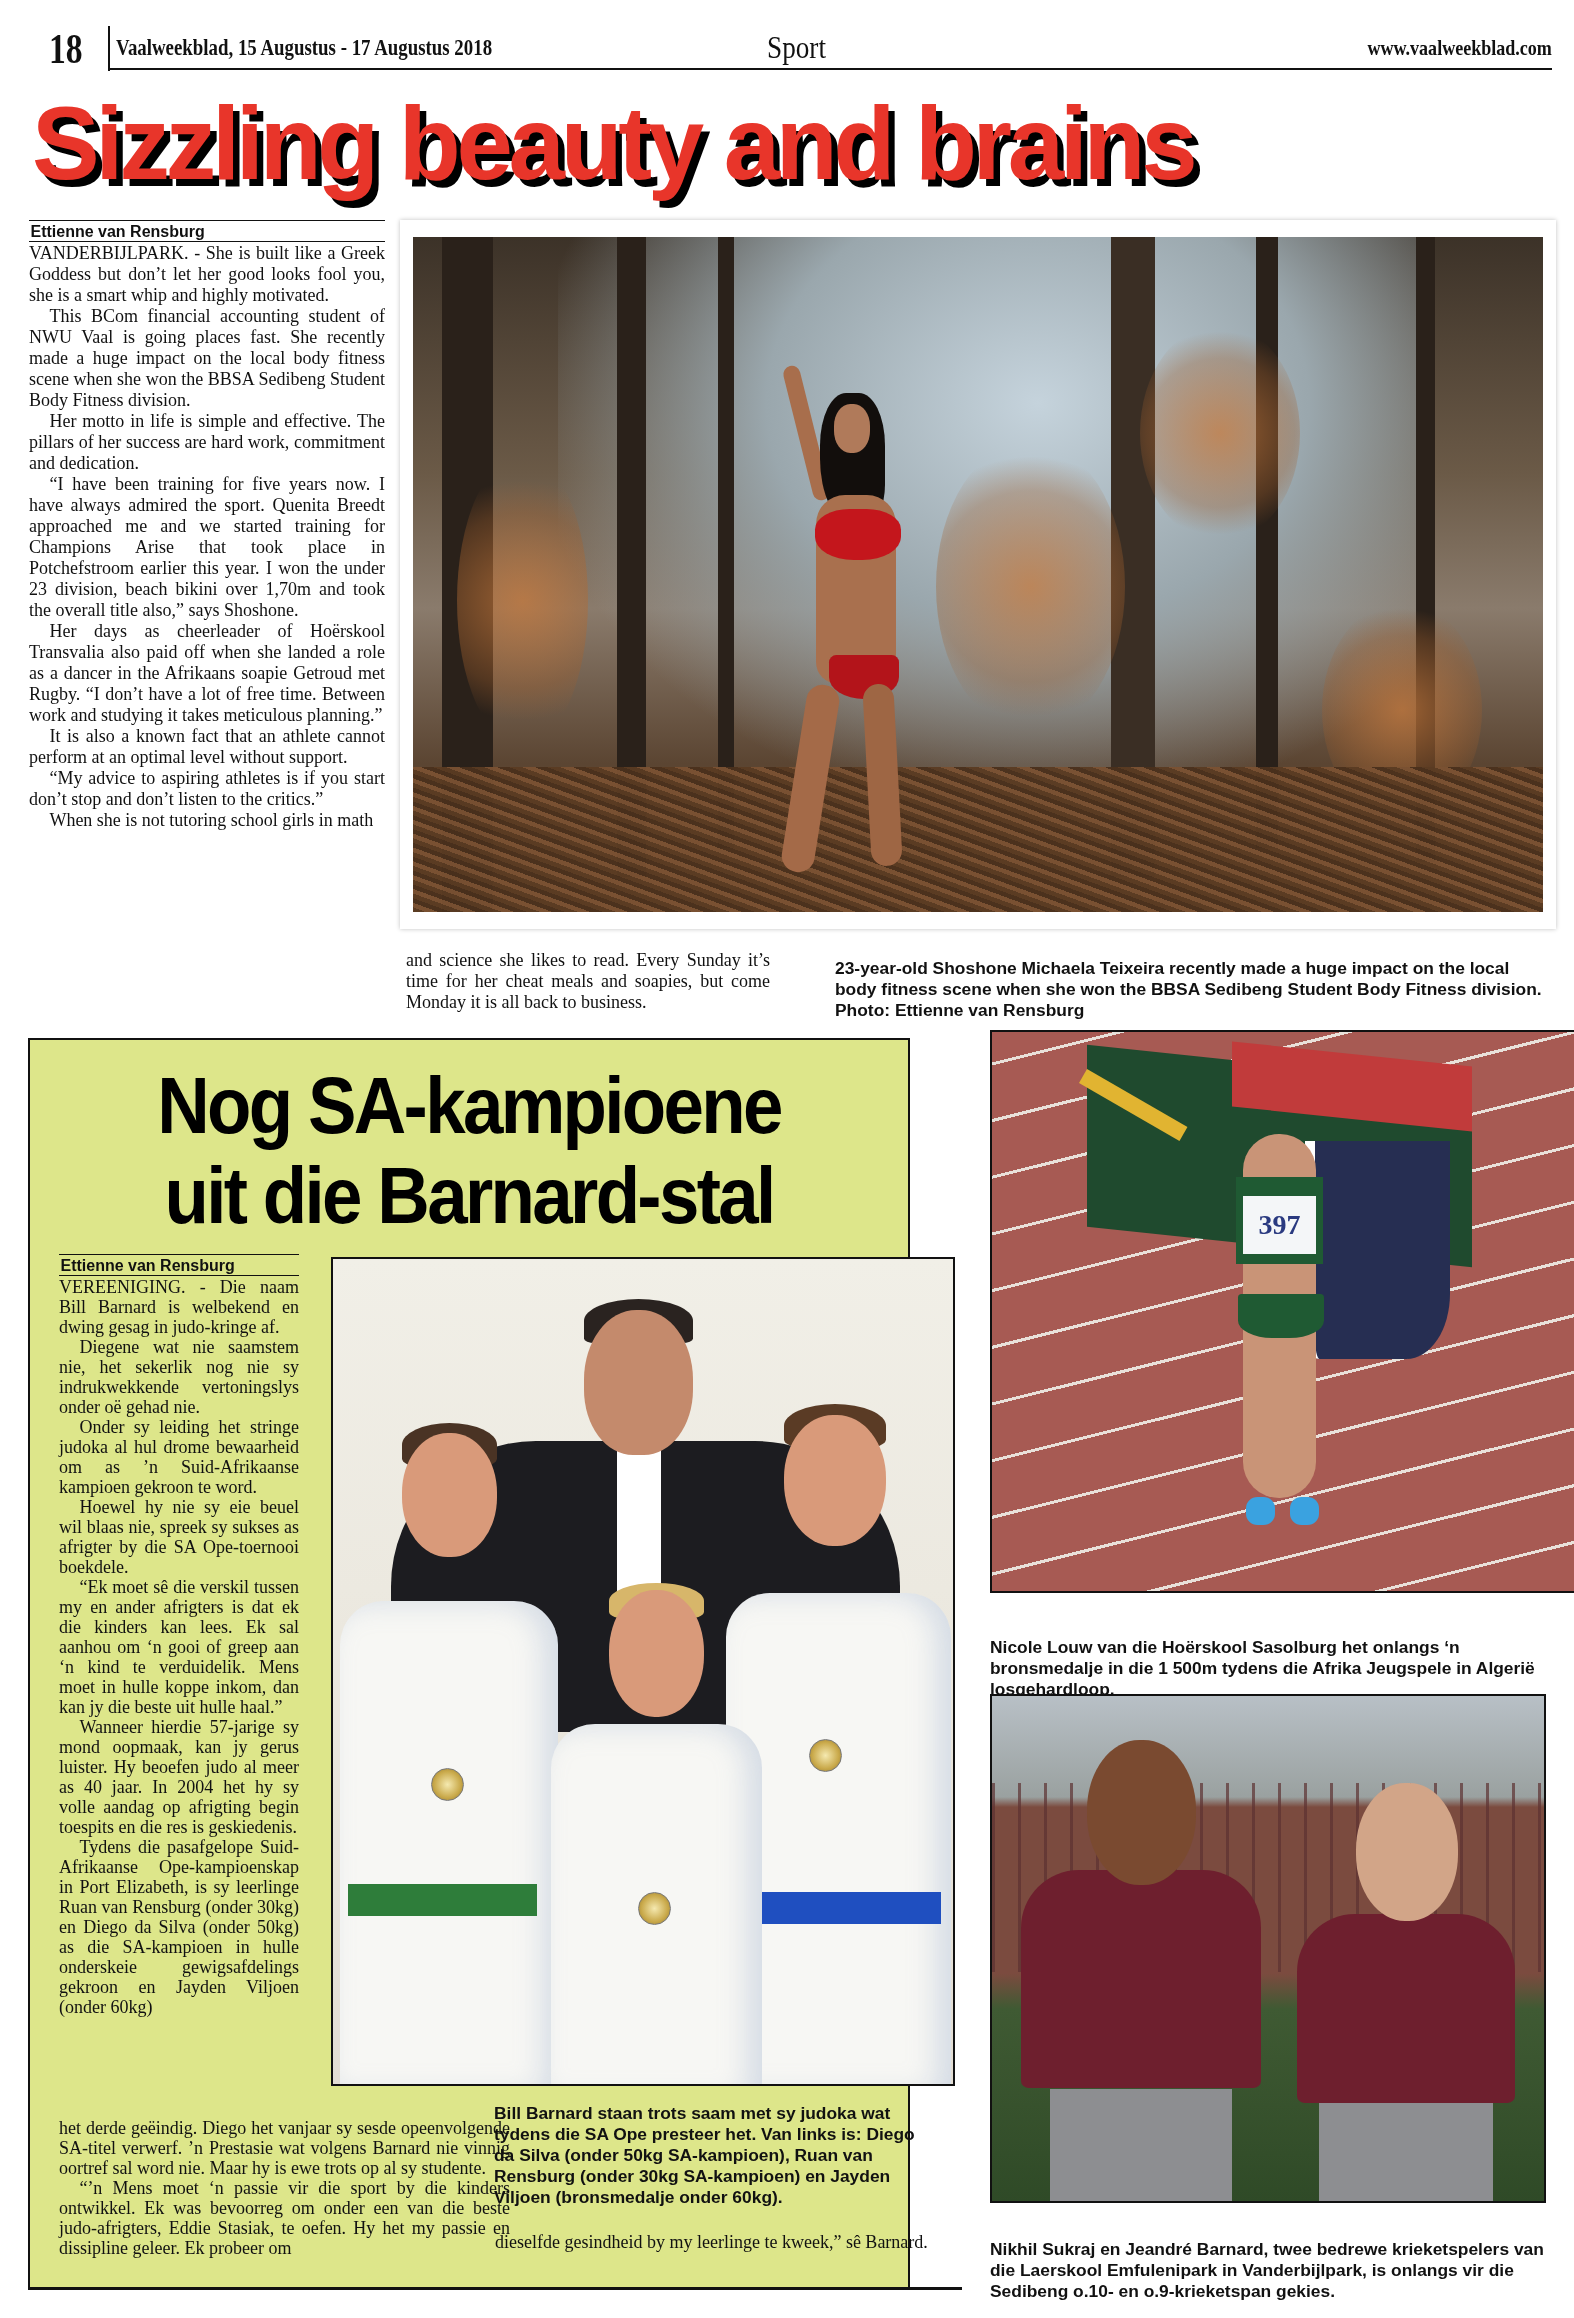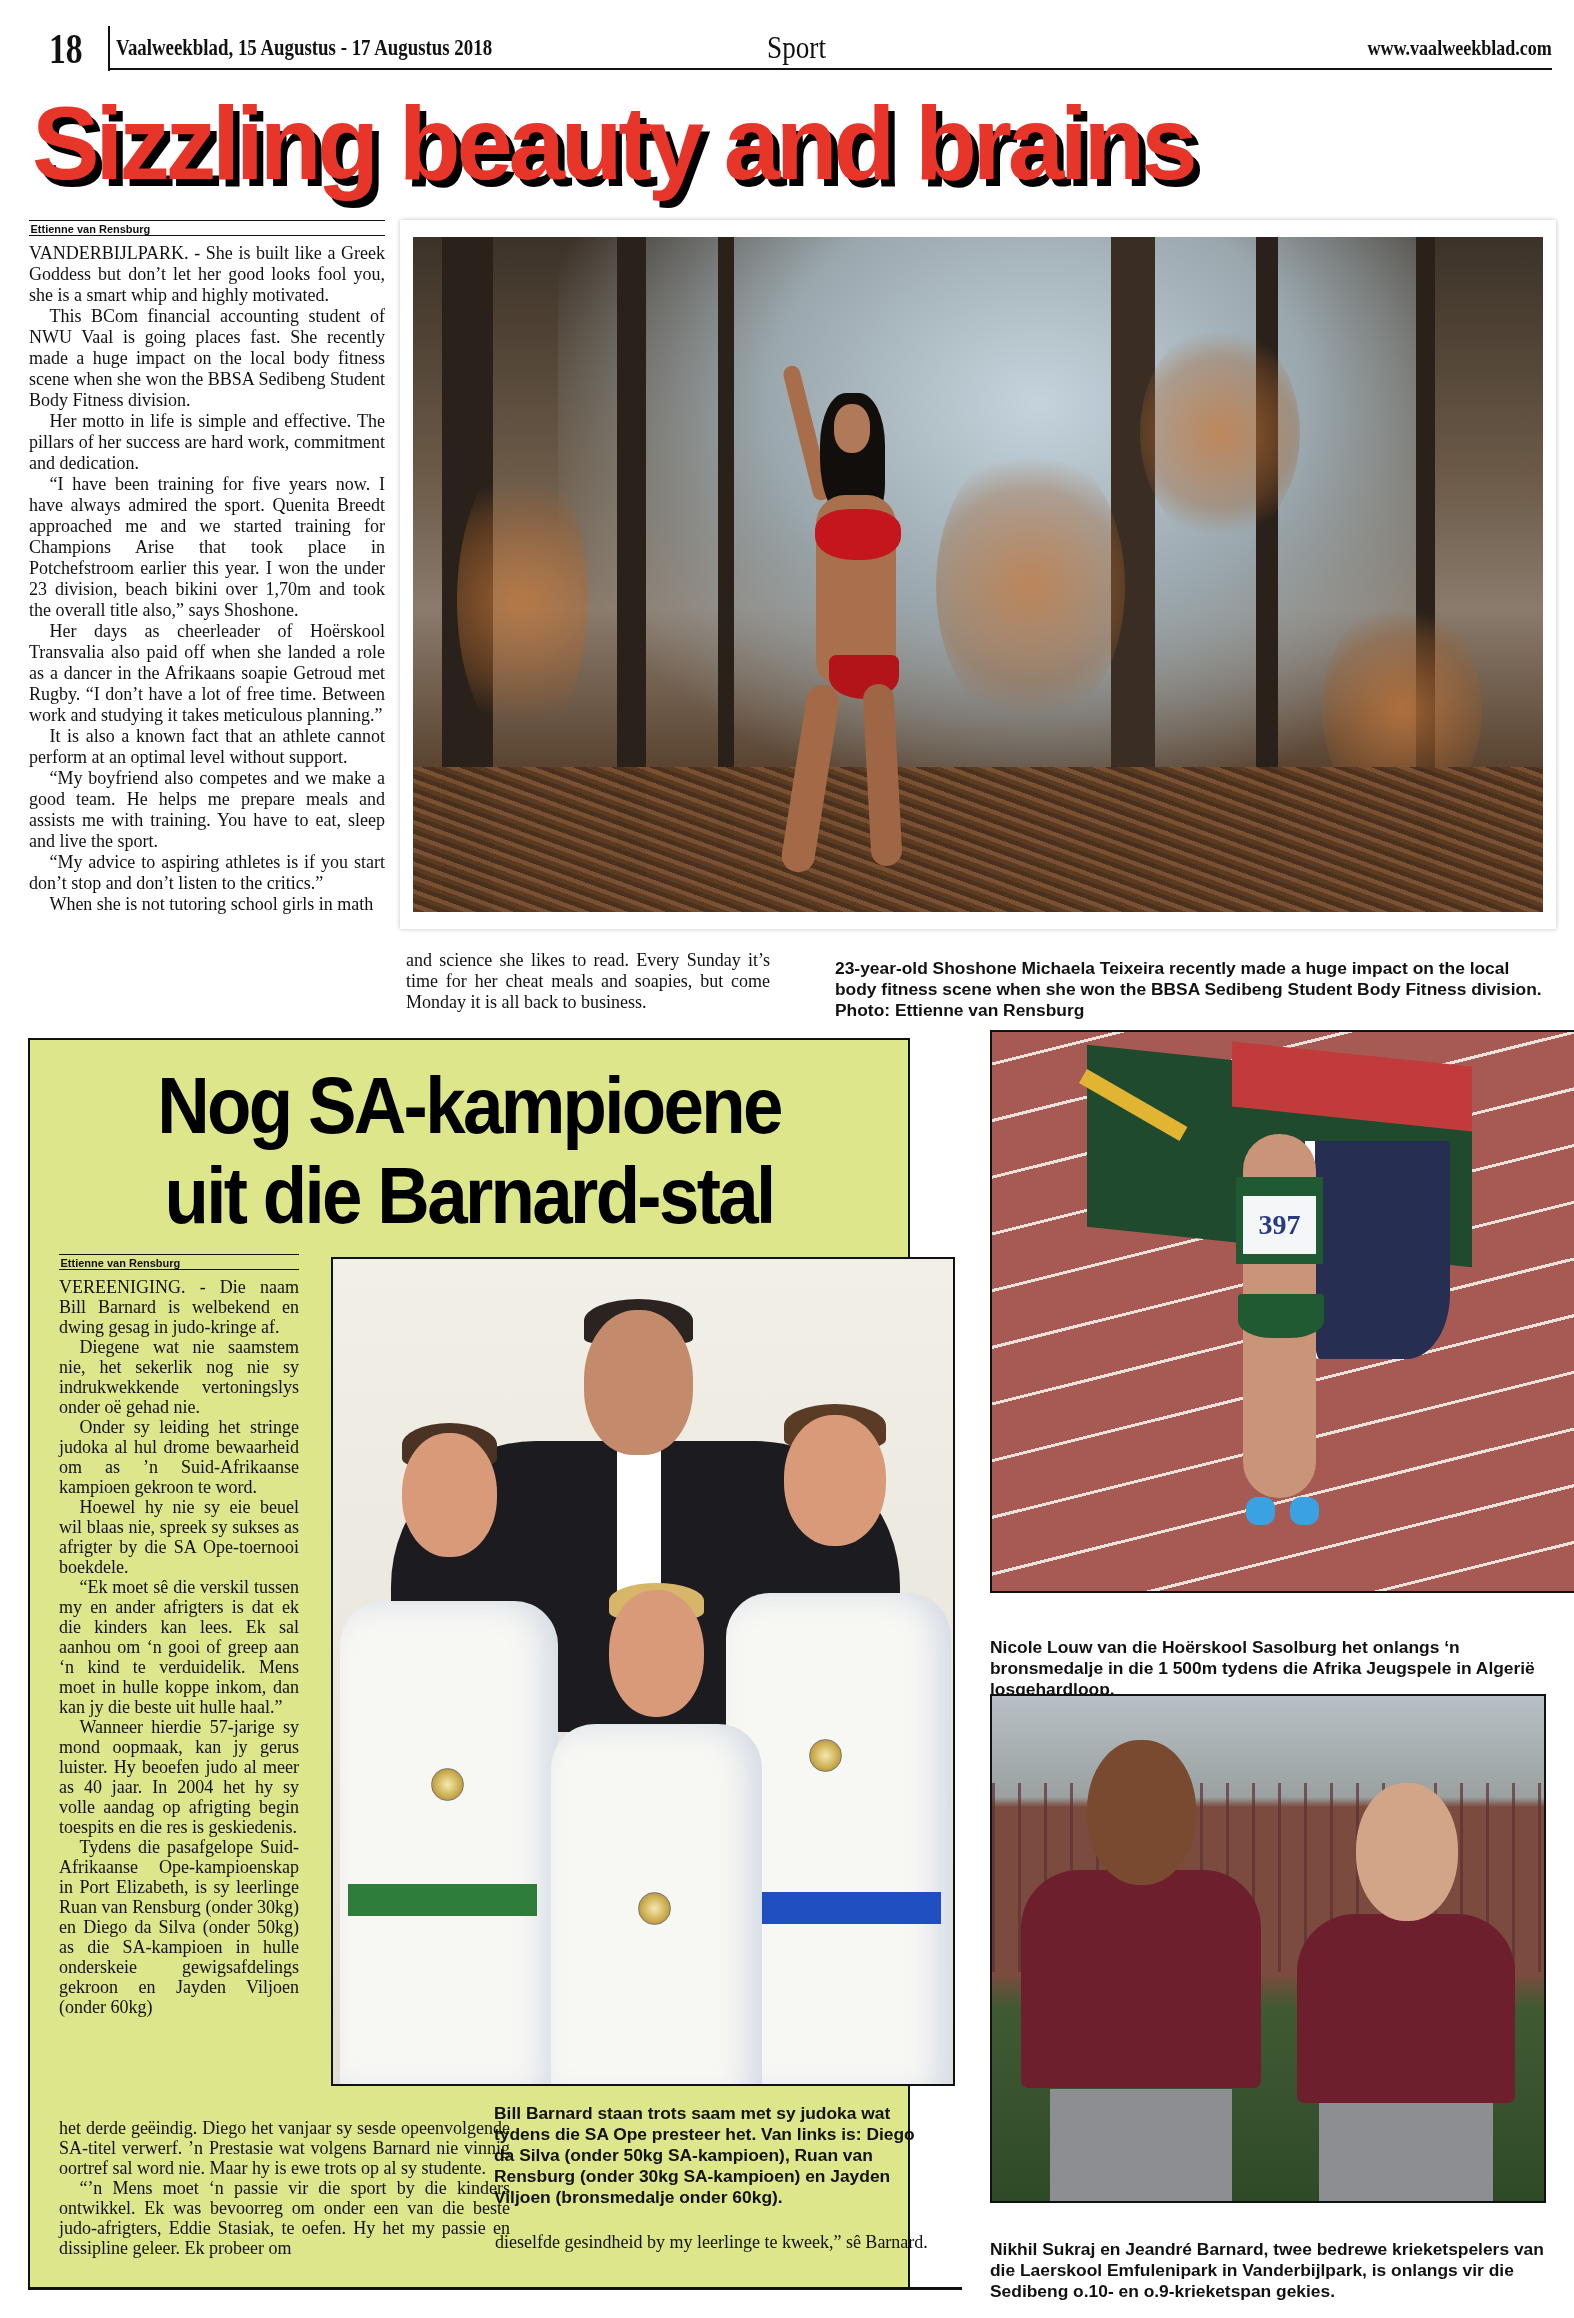--- a/index.html
+++ b/index.html
@@ -12,21 +12,21 @@
   .mast-vline { position: absolute; left: 108px; top: 26px; width: 1.5px; height: 45px; background: #111; }
   .mast-date { position: absolute; left: 116px; top: 35px; font-size: 23px; font-weight: bold; transform: scaleX(0.82); transform-origin: left top; white-space: nowrap; }
   .mast-section { position: absolute; left: 767px; top: 29px; font-size: 32px; transform: scaleX(0.85); transform-origin: left top; }
   .mast-url { position: absolute; right: 22px; top: 35px; font-size: 22px; font-weight: bold; transform: scaleX(0.82); transform-origin: right top; white-space: nowrap; }
   .mast-rule { position: absolute; left: 109px; right: 22px; top: 68px; height: 2.2px; background: #111; }
 
   
   .headline1 { position: absolute; left: 32px; top: 92px; width: 1520px; font-family: "Liberation Sans", sans-serif; font-weight: bold; font-size: 103px; line-height: 1; color: #e8352a; letter-spacing: -4.4px; text-shadow: 6.5px 6.5px 0 #000; white-space: nowrap; transform: scaleX(0.985); transform-origin: left top; }
 
   
-  .byline { position: absolute; font-family: "Liberation Sans", sans-serif; font-weight: bold; font-size: 11px; border-top: 1.5px solid #111; border-bottom: 1.5px solid #111; padding: 1.5px 0 0.7px 1.5px; }
+  .byline { position: absolute; font-family: "Liberation Sans", sans-serif; font-weight: bold; font-size: 16px; border-top: 1.5px solid #111; border-bottom: 1.5px solid #111; padding: 1.5px 0 0.7px 1.5px; }
 
   
   .col { position: absolute; font-size: 18px; line-height: 21px; text-align: justify; hyphens: auto; }
   .col p { text-indent: 20.4px; }
   .col p.first { text-indent: 0; }
 
   .caption { position: absolute; font-family: "Liberation Sans", sans-serif; font-weight: bold; font-size: 17.4px; line-height: 21px; }
 
   
   .photo-frame-1 { position: absolute; left: 400px; top: 220px; width: 1156px; height: 709px; background: #fff; box-shadow: 0 0 4.4px rgba(0,0,0,0.25); }
@@ -96,21 +96,20 @@
 
 <div class="byline" style="left:29px; top:220px; width:356px;">Ettienne van Rensburg</div>
 
 <div class="col" style="left:29px; top:243px; width:356px;">
   <p class="first">VANDERBIJLPARK. - She is built like a Greek Goddess but don’t let her good looks fool you, she is a smart whip and highly motivated.</p>
   <p>This BCom financial accounting student of NWU Vaal is going places fast. She recently made a huge impact on the local body fitness scene when she won the BBSA Sedibeng Student Body Fitness division.</p>
   <p>Her motto in life is simple and effective. The pillars of her success are hard work, commitment and dedication.</p>
   <p>“I have been training for five years now. I have always admired the sport. Quenita Breedt approached me and we started training for Champions Arise that took place in Potchefstroom earlier this year. I won the under 23 division, beach bikini over 1,70m and took the overall title also,” says Shoshone.</p>
   <p>Her days as cheerleader of Hoërskool Transvalia also paid off when she landed a role as a dancer in the Afrikaans soapie Getroud met Rugby. “I don’t have a lot of free time. Between work and studying it takes meticulous planning.”</p>
   <p>It is also a known fact that an athlete cannot perform at an optimal level without support.</p>
-  <p>“My boyfriend also competes and we make a good team. He helps me prepare meals and assists me with training. You have to eat, sleep and live the sport.</p>
   <p>“My advice to aspiring athletes is if you start don’t stop and don’t listen to the critics.”</p>
   <p>When she is not tutoring school girls in math</p>
 </div>
 
 <div class="photo-frame-1">
   <div class="photo-1">
     <div class="sky"></div>
     <div class="tree" style="left:29px; width:51px; height:676px;"></div>
     <div class="tree" style="left:204px; width:29px; height:640px;"></div>
     <div class="tree" style="left:305px; width:16px; height:611px;"></div>

